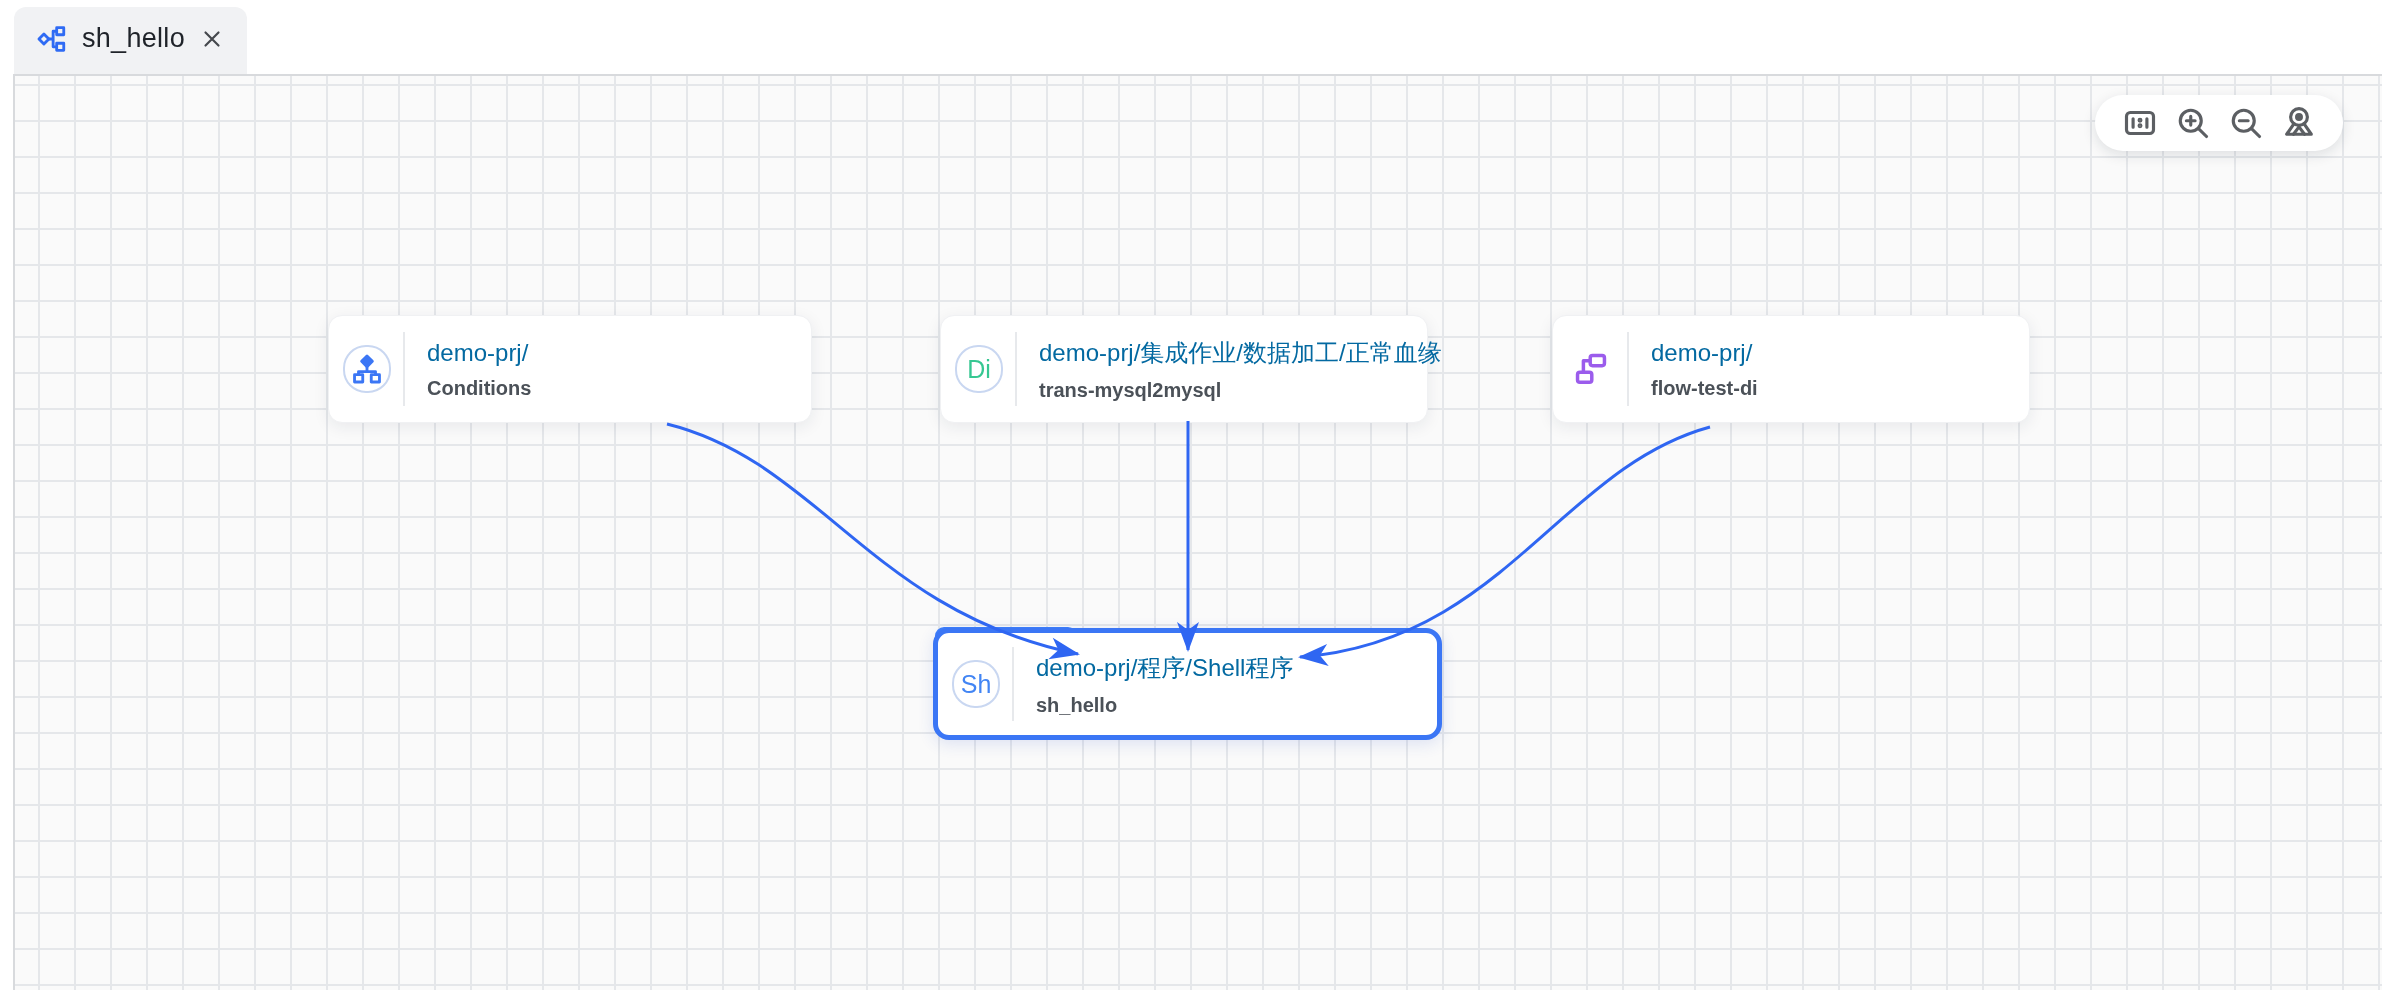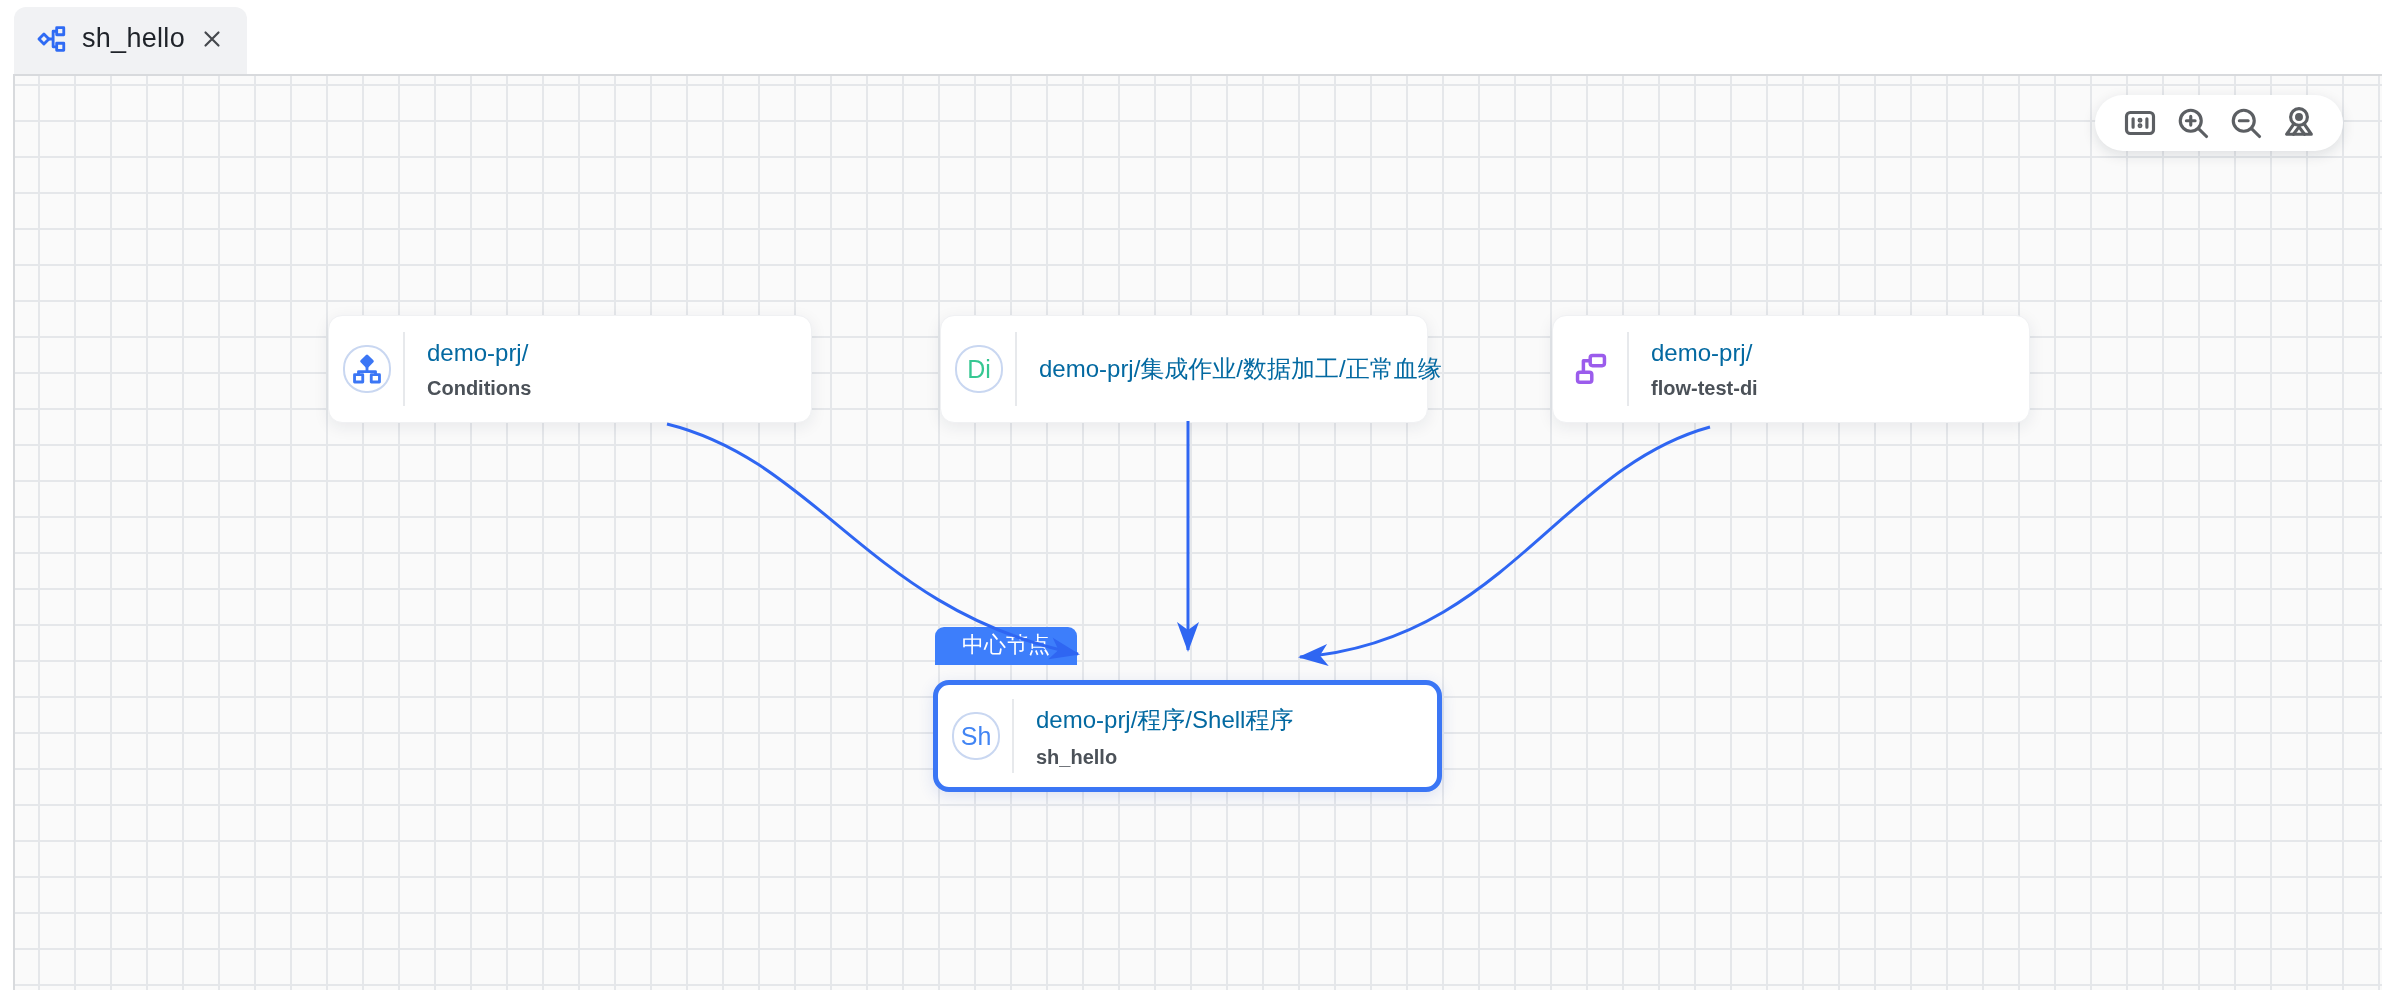--- a/index.html
+++ b/index.html
@@ -117,20 +117,21 @@
       <div class="node-path">demo-prj/</div>
       <div class="node-name">Conditions</div>
     </div>
   </div>
 
   <div class="node" style="left:940px; top:315px; width:488px;">
     <div class="icon-box txt-green">Di</div>
     <div class="vdiv"></div>
     <div class="node-texts">
       <div class="node-path">demo-prj/集成作业/数据加工/正常血缘</div>
+      <div class="node-name">trans-mysql2mysql</div>
     </div>
   </div>
 
   <div class="node" style="left:1552px; top:315px; width:478px;">
     <div class="icon-plain">
       <svg width="38" height="38" viewBox="0 0 24 24">
         <g fill="none" stroke="#9b5cec" stroke-width="2.2" stroke-linejoin="round">
           <rect x="11.5" y="3.5" width="9" height="6.4" rx="1.5"></rect>
           <rect x="3.5" y="14" width="9" height="6.4" rx="1.5"></rect>
           <path d="M11.5 6.8 H7.2 V14"></path>
@@ -138,21 +139,21 @@
       </svg>
     </div>
     <div class="vdiv"></div>
     <div class="node-texts">
       <div class="node-path">demo-prj/</div>
       <div class="node-name">flow-test-di</div>
     </div>
   </div>
 
   <div class="center-badge">中心节点</div>
-  <div class="node center-card" style="left:933px; top:680px; width:509px;">
+  <div class="node center-card" style="left:933px; top:628px; width:509px;">
     <div class="icon-box txt-blue">Sh</div>
     <div class="vdiv"></div>
     <div class="node-texts">
       <div class="node-path">demo-prj/程序/Shell程序</div>
       <div class="node-name">sh_hello</div>
     </div>
   </div>
 
   <svg class="edges" viewBox="0 0 2382 990">
     <defs>

